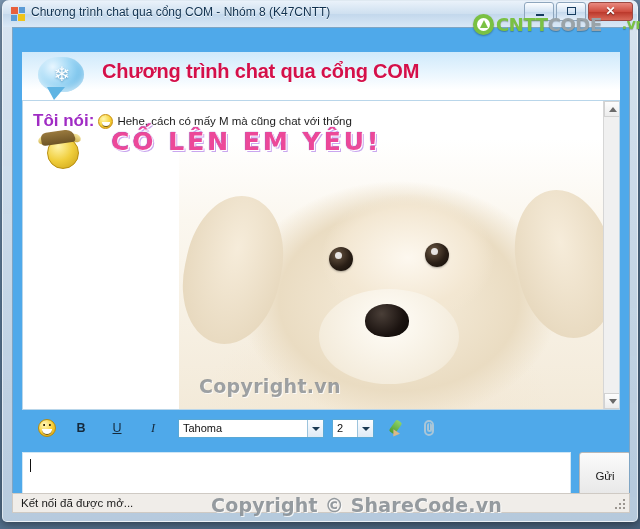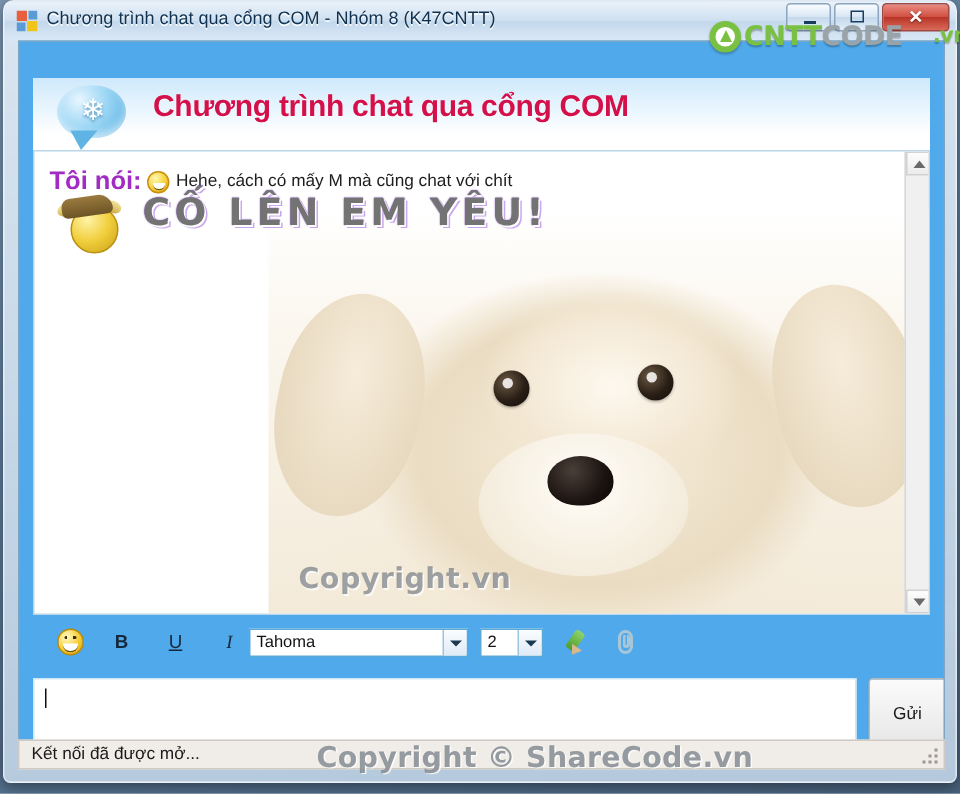--- a/index.html
+++ b/index.html
@@ -191,22 +191,22 @@
   #cow-hat{
     position:absolute;left:4px;top:2px;width:34px;height:13px;border-radius:6px 10px 4px 4px;
     background:linear-gradient(180deg,#9a7a3e,#6d5426);transform:rotate(-8deg);
   }
   .horn{position:absolute;width:11px;height:8px;border-radius:50%;
     background:linear-gradient(180deg,#f4e59e,#cbab45);}
   #horn-l{left:1px;top:7px;transform:rotate(-25deg);}
   #horn-r{left:33px;top:5px;transform:rotate(25deg);}
 
   #bigtext{
-    position:absolute;left:72px;top:26px;
-    font-size:25px;font-weight:bold;color:#737373;
+    position:absolute;left:88px;top:26px;
+    font-size:25px;font-weight:bold;color:#ec4899;
     font-family:"DejaVu Sans", sans-serif;
     letter-spacing:3px;white-space:nowrap;
     text-shadow:
       1px 1px 0 #ffffff, 2px 2px 0 #c9a6ef,
       0 0 1px #5f1aa8;
   }
 
   
   #chat-sb{
     position:absolute;right:0;top:0;width:16px;height:100%;
@@ -249,21 +249,21 @@
     font-size:12.5px;color:#15293b;text-align:center;line-height:20px;
     cursor:pointer;flex:0 0 auto;
   }
   #tb-b{font-weight:bold;}
   #tb-u{text-decoration:underline;}
   #tb-i{font-style:italic;font-family:"Liberation Serif", serif;}
 
   .combo{
     height:19px;border:1px solid #5aa9d6;background:#fff;
     display:flex;align-items:center;box-sizing:border-box;
-    margin-left:2px;flex:0 0 auto;cursor:pointer;
+    margin-left:14px;flex:0 0 auto;cursor:pointer;
   }
   #font-combo{width:146px;}
   #size-combo{width:42px;margin-left:8px;}
   .combo-val{
     flex:1;font-size:11px;color:#111;padding-left:4px;
     white-space:nowrap;overflow:hidden;
   }
   .combo-btn{
     width:16px;height:17px;
     background:linear-gradient(180deg,#fbfdff,#dfeaf5);
@@ -378,21 +378,21 @@
           <div class="dog-eye" id="eye-r"></div>
           <div id="dog-nose"></div>
         </div>
 
         <div id="wm-chat">Copyright.vn</div>
 
         <div id="msg-wrap">
           <div id="msg-line">
             <span id="msg-sender">Tôi nói:</span>
             <span class="emo"></span>
-            <span id="msg-text">Hehe, cách có mấy M mà cũng chat với chít</span>
+            <span id="msg-text">Hehe, cách có mấy M mà cũng chat với thống</span>
           </div>
 
           <div id="cow">
             <div class="horn" id="horn-l"></div>
             <div class="horn" id="horn-r"></div>
             <div id="cow-head"></div>
             <div id="cow-hat"></div>
           </div>
           <div id="bigtext">CỐ LÊN EM YÊU!</div>
         </div>

